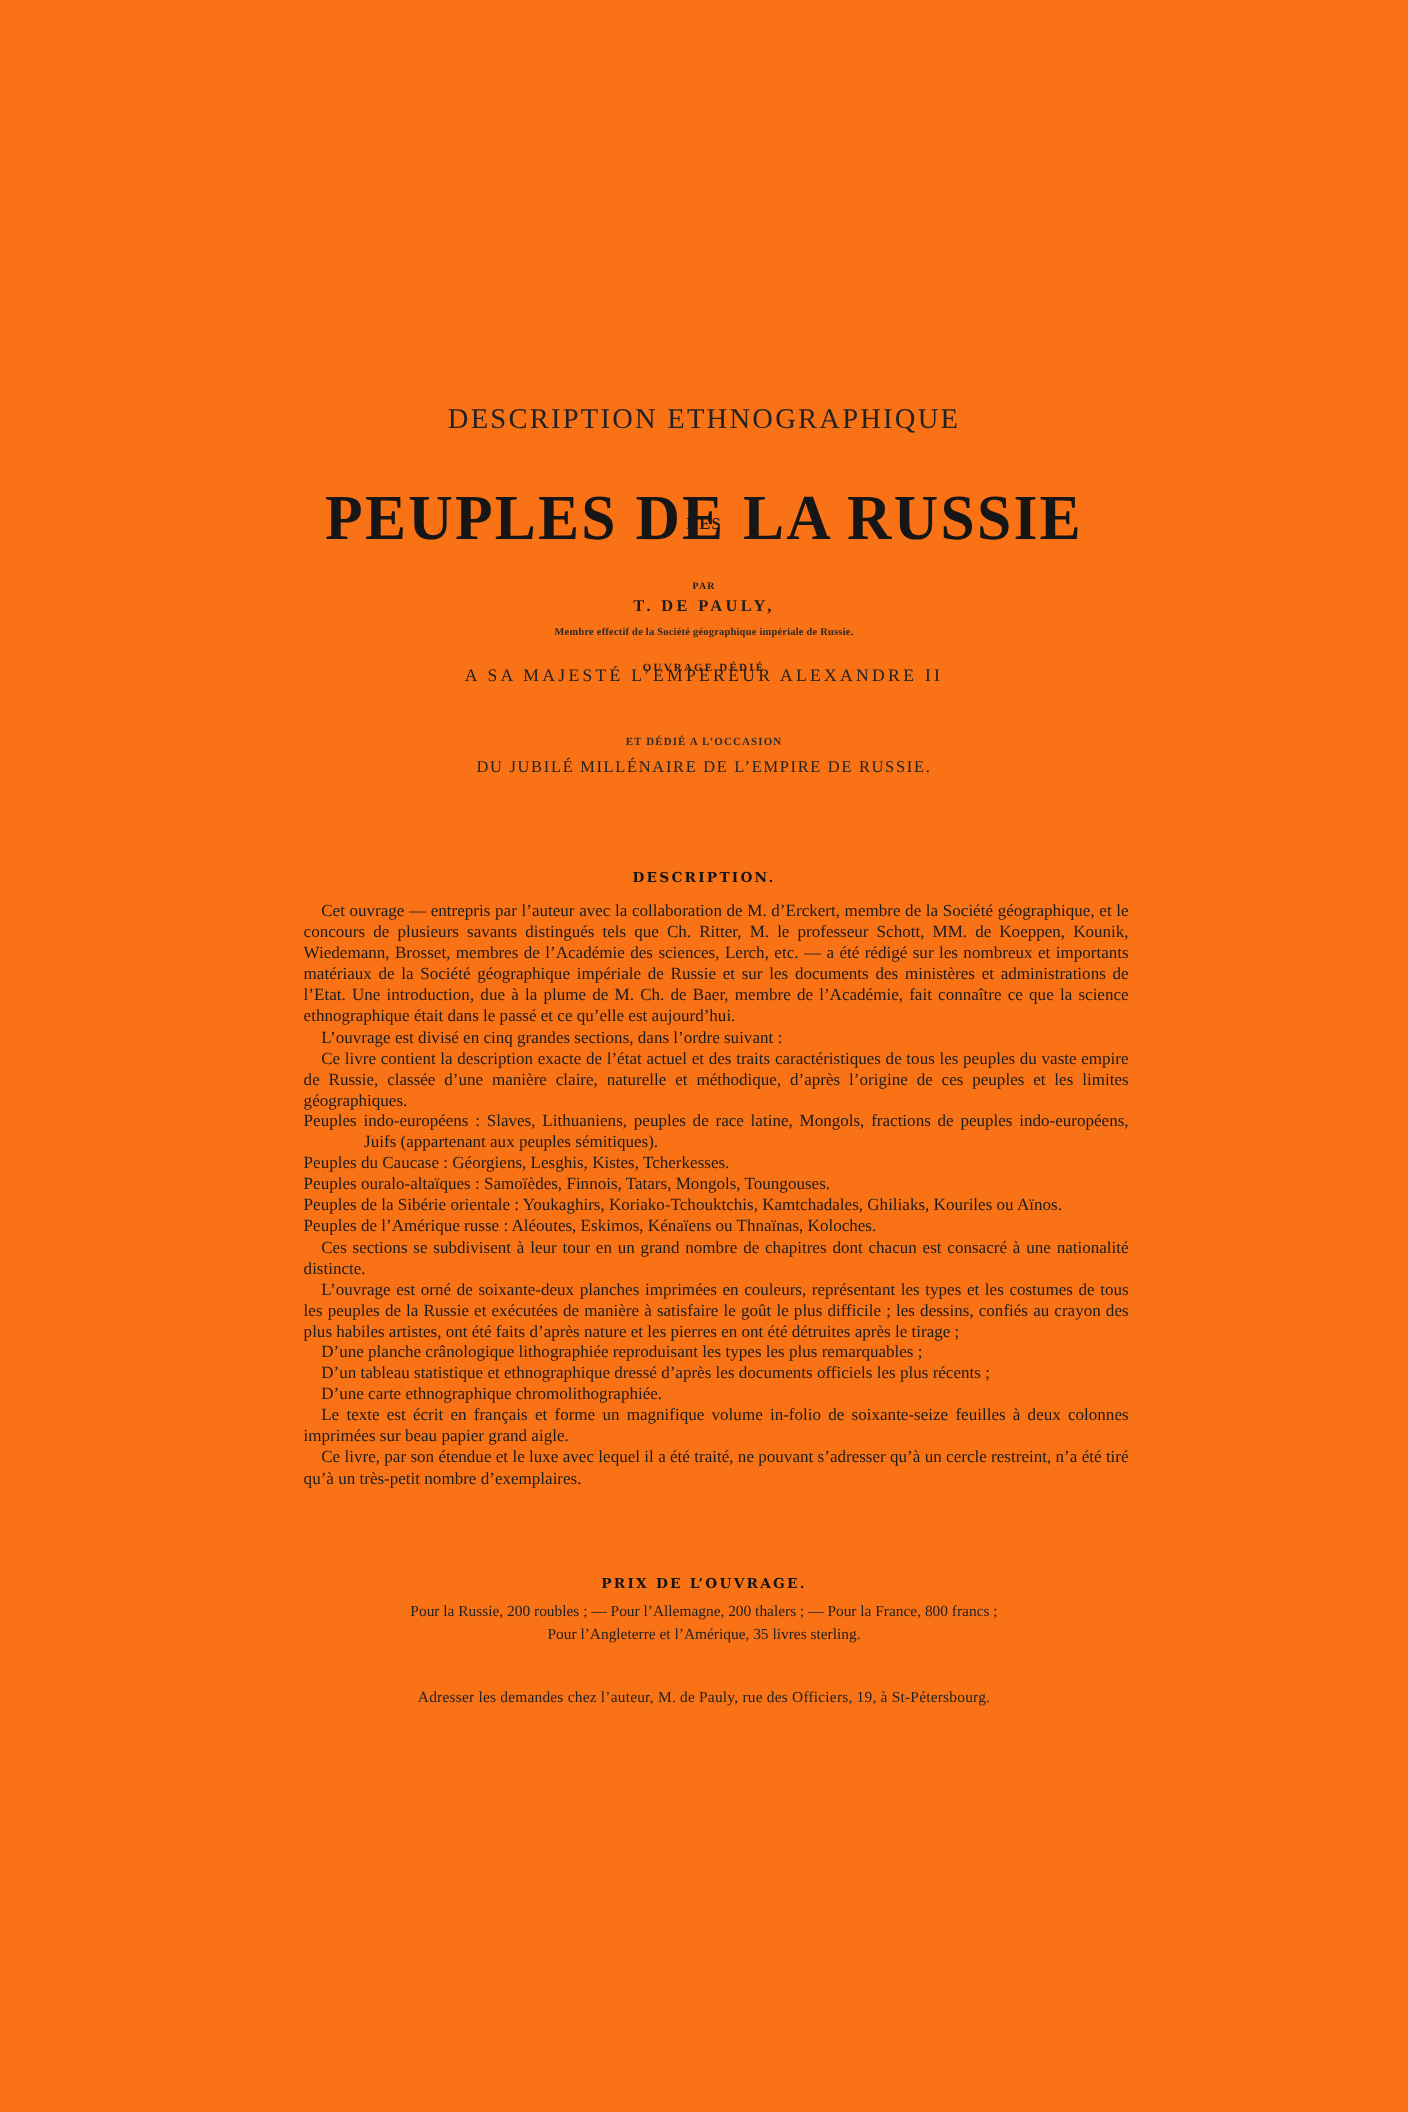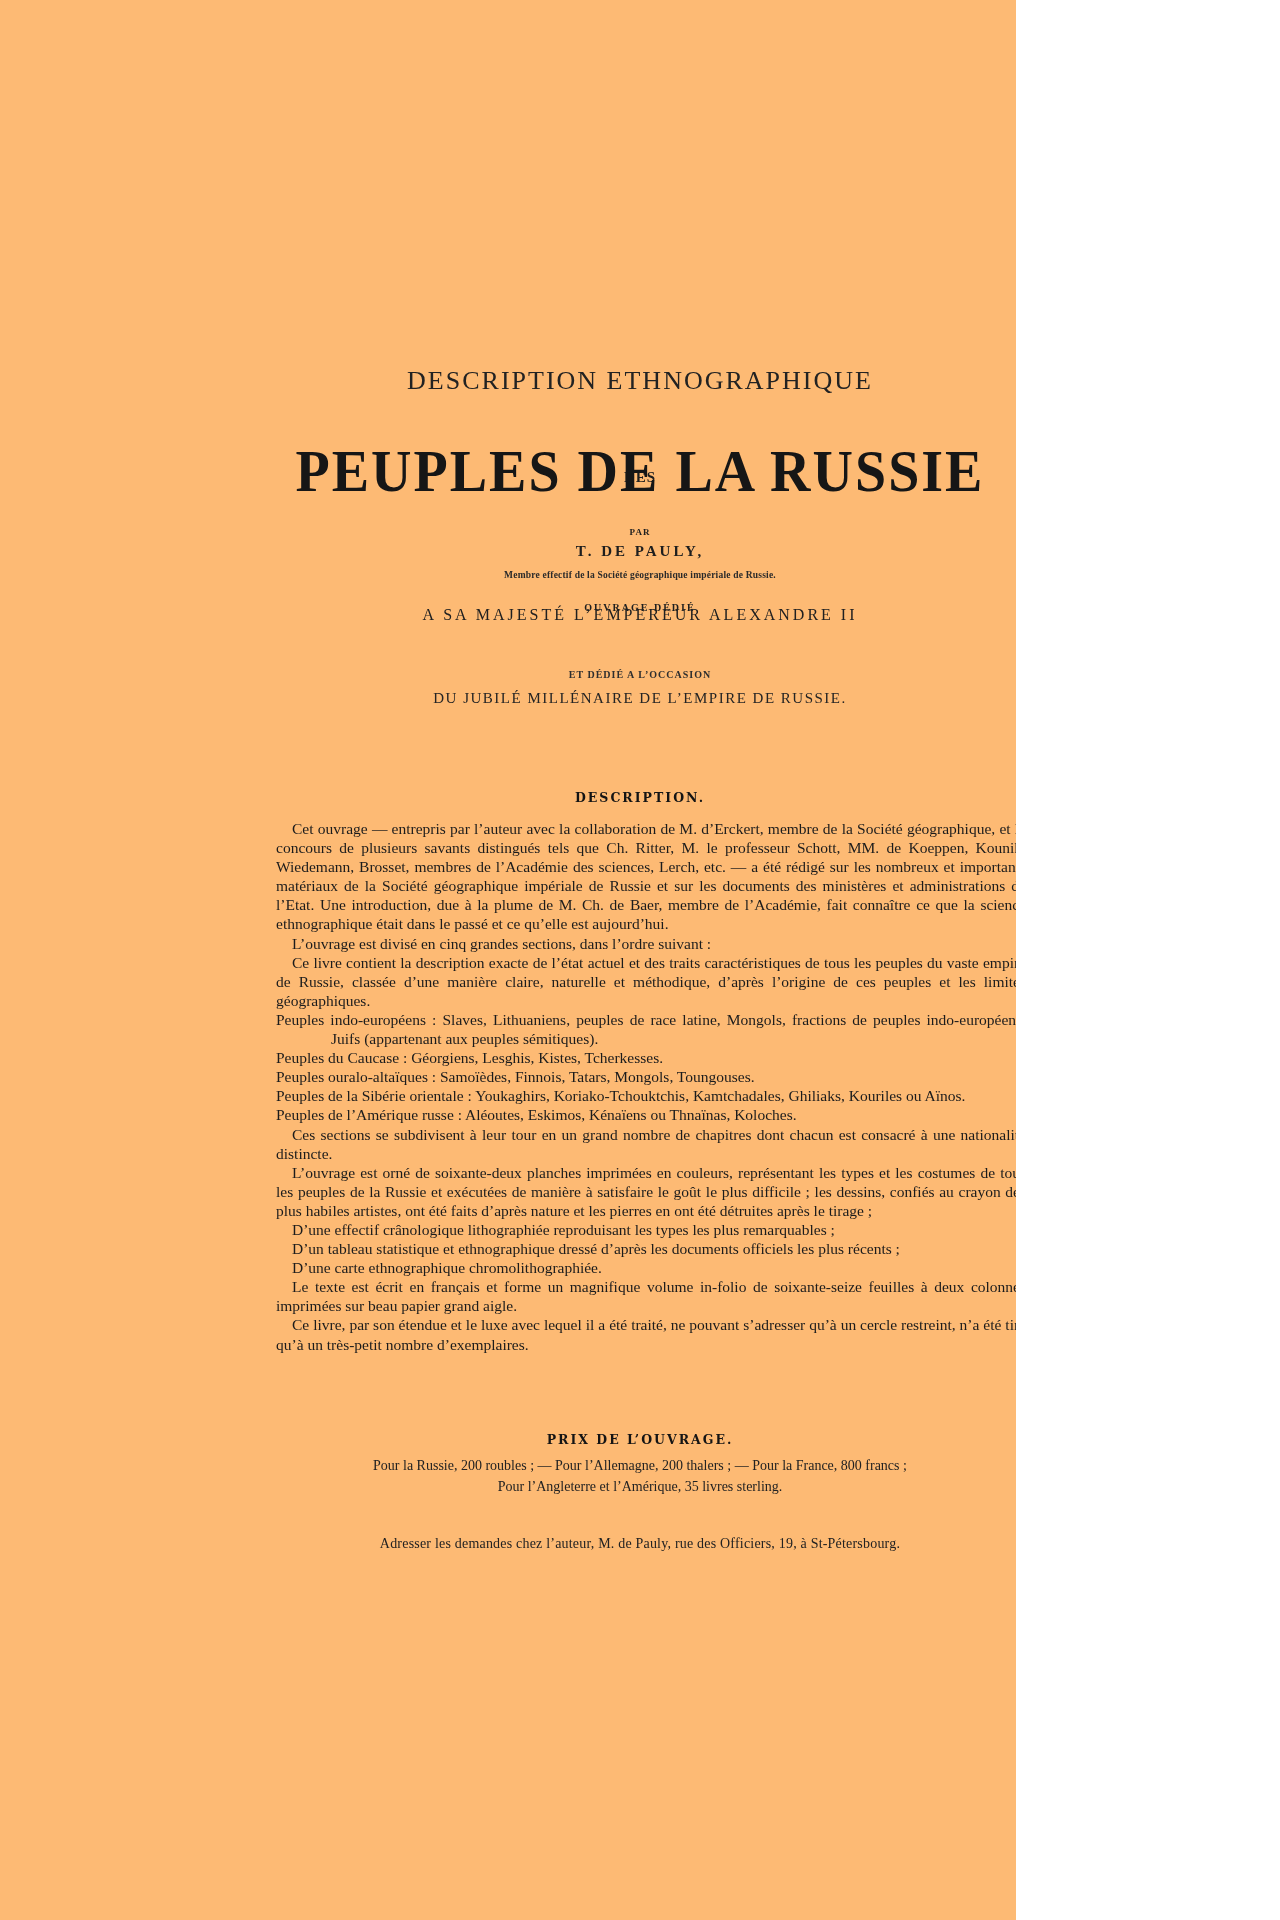--- a/index.html
+++ b/index.html
@@ -3,22 +3,22 @@
 <meta charset="utf-8">
 <style>
   html,body { margin:0; padding:0; background:#ffffff; }
   body {
     width:1280px; height:1920px;
     font-family:"Liberation Serif", serif;
     color:#1e1e1e;
     -webkit-font-smoothing:antialiased;
   }
   .page {
-    position:relative; width:1016px; height:1920px;
-    background:#fdba74; overflow:hidden;
+    position:relative; width:1280px; height:1920px;
+    background:#f97316; overflow:hidden;
   }
   .center-col { position:absolute; left:250px; width:780px; text-align:center; }
 
   .supertitle {
     top:366px; font-size:26px; letter-spacing:2px; font-weight:400;
     color:#222;
   }
   .des-label  { top:421px; font-size:15px; font-weight:bold; letter-spacing:1px;margin-top:48px; }
   .main-title {
     top:438px; font-size:56px; font-weight:bold; letter-spacing:2px;
@@ -86,21 +86,21 @@
     <p class="para">Ce livre contient la description exacte de l’état actuel et des traits caractéristiques de tous les peuples du vaste empire de Russie, classée d’une manière claire, naturelle et méthodique, d’après l’origine de ces peuples et les limites géographiques.</p>
 
     <p class="hang">Peuples indo-européens : Slaves, Lithuaniens, peuples de race latine, Mongols, fractions de peuples indo-européens, Juifs (appartenant aux peuples sémitiques).</p>
     <p class="hang">Peuples du Caucase : Géorgiens, Lesghis, Kistes, Tcherkesses.</p>
     <p class="hang">Peuples ouralo-altaïques : Samoïèdes, Finnois, Tatars, Mongols, Toungouses.</p>
     <p class="hang">Peuples de la Sibérie orientale : Youkaghirs, Koriako-Tchouktchis, Kamtchadales, Ghiliaks, Kouriles ou Aïnos.</p>
     <p class="hang">Peuples de l’Amérique russe : Aléoutes, Eskimos, Kénaïens ou Thnaïnas, Koloches.</p>
 
     <p class="para">Ces sections se subdivisent à leur tour en un grand nombre de chapitres dont chacun est consacré à une nationalité distincte.</p>
     <p class="para">L’ouvrage est orné de soixante-deux planches imprimées en couleurs, représentant les types et les costumes de tous les peuples de la Russie et exécutées de manière à satisfaire le goût le plus difficile ; les dessins, confiés au crayon des plus habiles artistes, ont été faits d’après nature et les pierres en ont été détruites après le tirage ;</p>
-    <p class="para">D’une effectif crânologique lithographiée reproduisant les types les plus remarquables ;</p>
+    <p class="para">D’une planche crânologique lithographiée reproduisant les types les plus remarquables ;</p>
     <p class="para">D’un tableau statistique et ethnographique dressé d’après les documents officiels les plus récents ;</p>
     <p class="para">D’une carte ethnographique chromolithographiée.</p>
     <p class="para">Le texte est écrit en français et forme un magnifique volume in-folio de soixante-seize feuilles à deux colonnes imprimées sur beau papier grand aigle.</p>
     <p class="para">Ce livre, par son étendue et le luxe avec lequel il a été traité, ne pouvant s’adresser qu’à un cercle restreint, n’a été tiré qu’à un très-petit nombre d’exemplaires.</p>
   </div>
 
   <div class="center-col fatface price-heading">PRIX DE L’OUVRAGE.</div>
 
   <div class="center-col price-lines">
     <div>Pour la Russie, 200 roubles ; — Pour l’Allemagne, 200 thalers ; — Pour la France, 800 francs ;</div>

